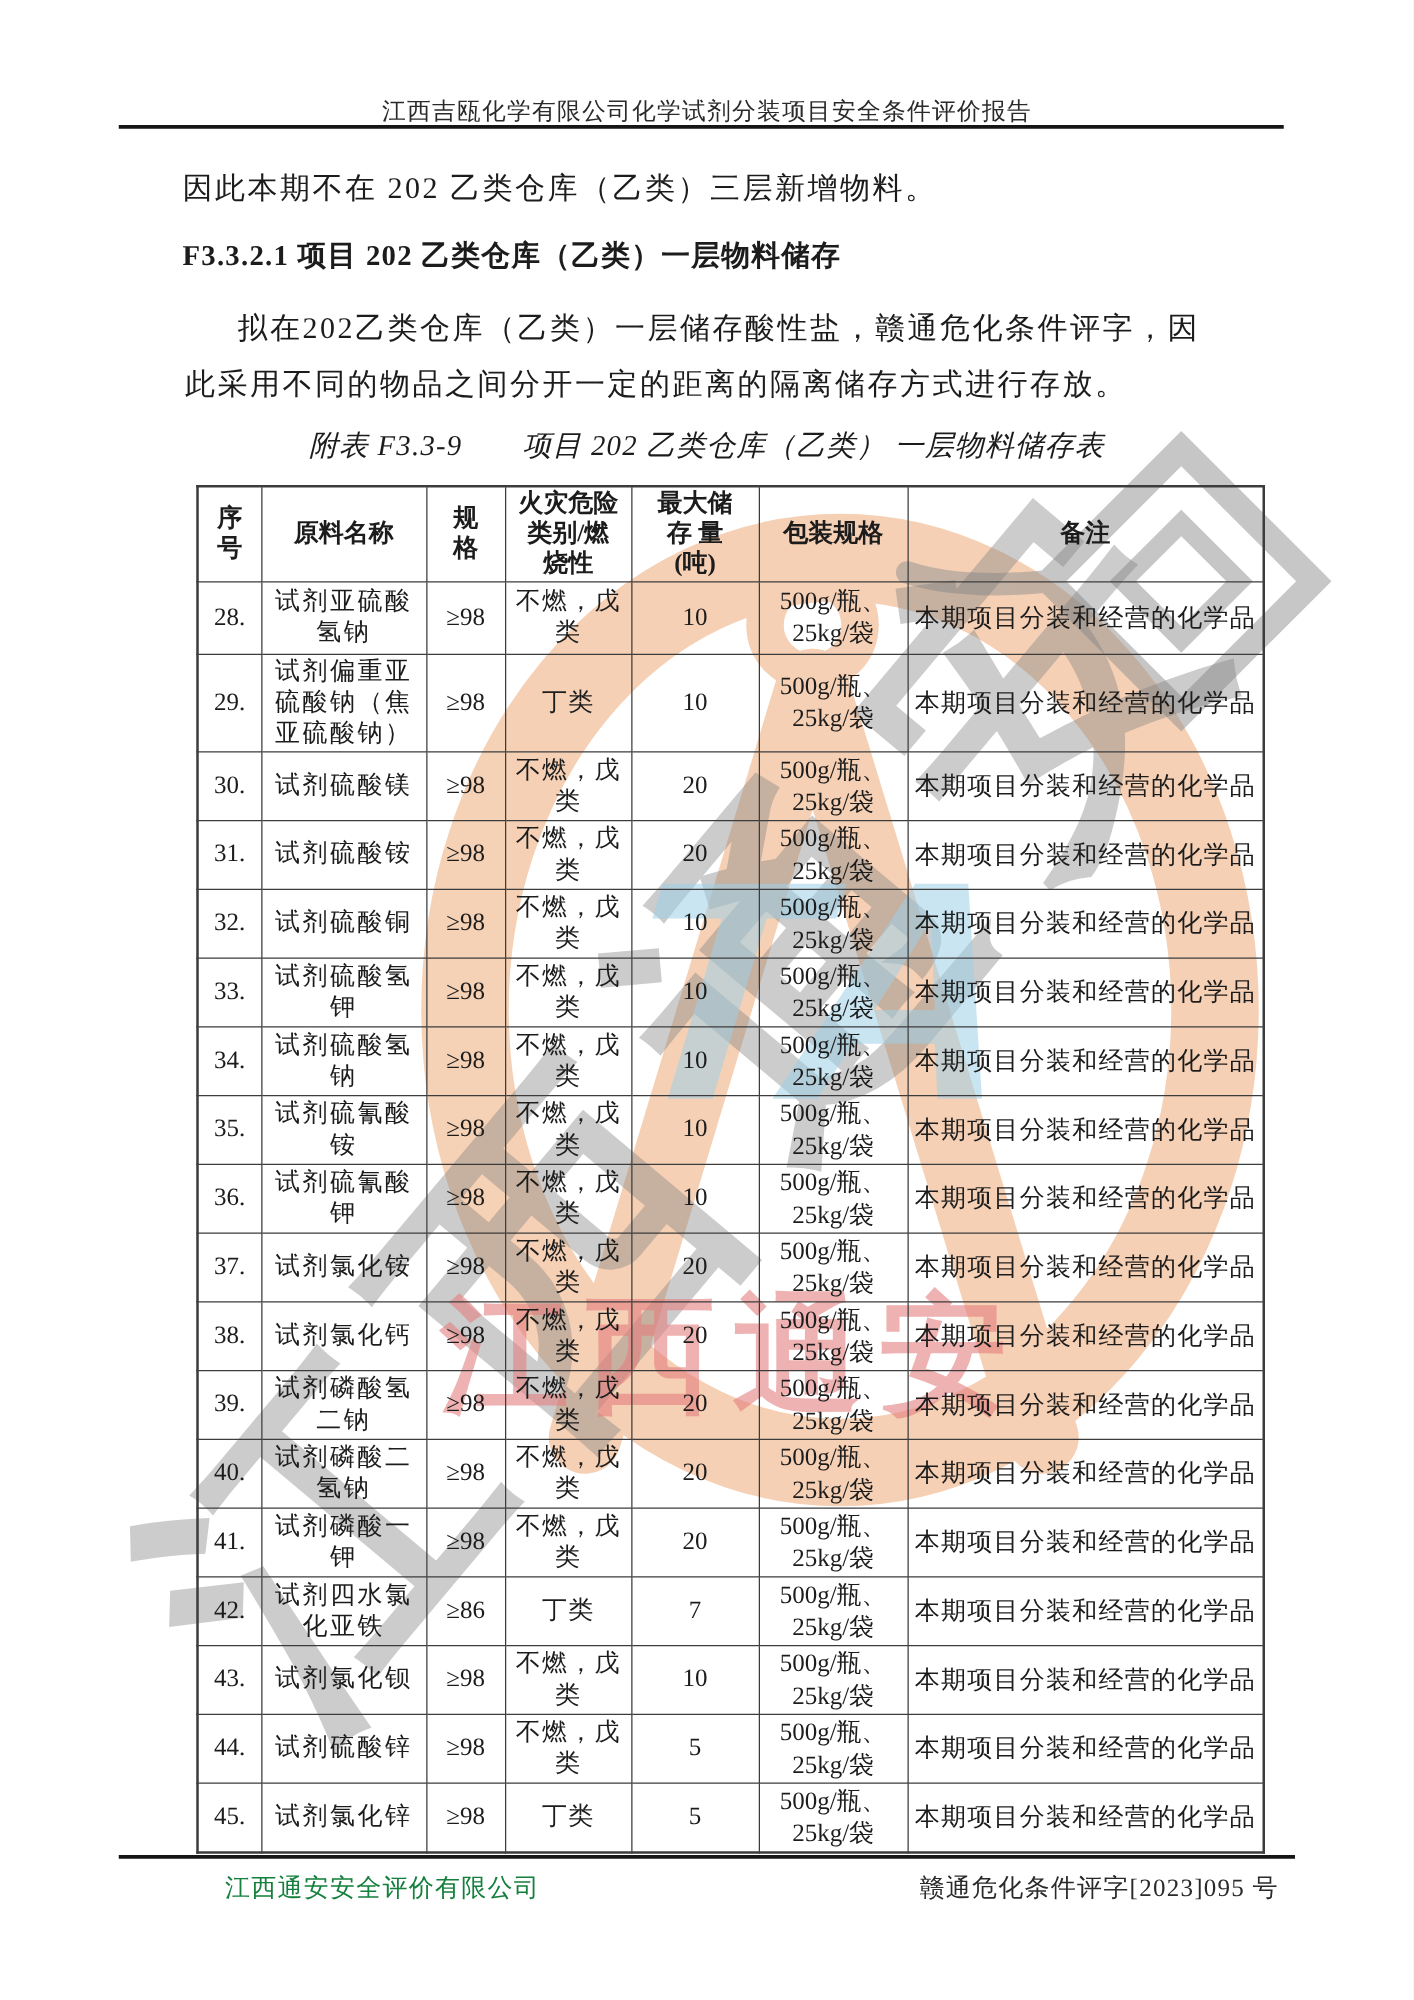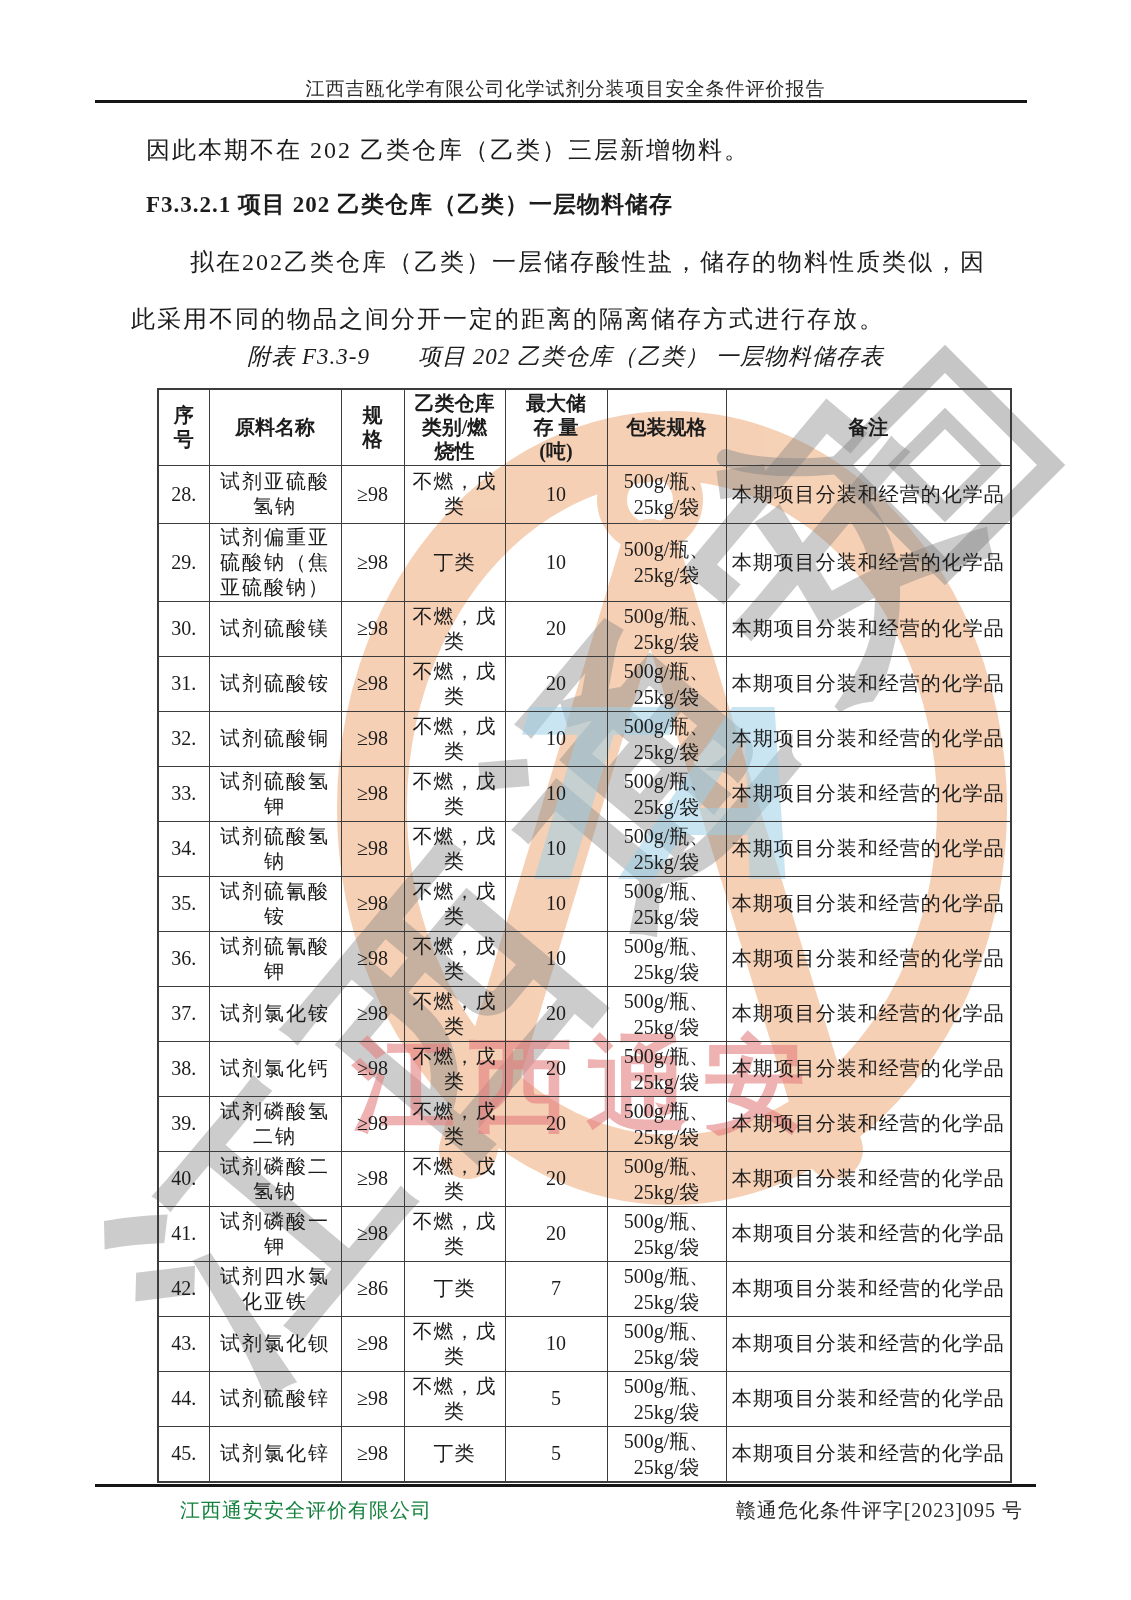--- a/index.html
+++ b/index.html
@@ -40,21 +40,21 @@
   
   .content{position:absolute;inset:0;z-index:1;}
   .doc-header{
     position:absolute;top:76px;left:95px;width:941px;
     text-align:center;font-size:19px;letter-spacing:1px;color:#2a2a2a;
   }
   .header-rule{position:absolute;top:100px;left:95px;width:932px;height:3px;background:#161616;}
   .para1{position:absolute;top:134px;left:146px;font-size:24px;letter-spacing:2px;font-family:Liberation Serif, serif;}
   .section-heading{position:absolute;top:189px;left:146px;font-size:23px;font-weight:700;letter-spacing:1px;}
   .para2-l1{position:absolute;top:246px;left:190px;font-size:24px;letter-spacing:2px;}
-  .para2-l2{position:absolute;top:291px;left:131px;font-size:24px;letter-spacing:2px;margin-top:12px;}
+  .para2-l2{position:absolute;top:291px;left:148px;font-size:24px;letter-spacing:2px;}
   .table-caption{position:absolute;top:341px;left:95px;width:941px;text-align:center;font-size:23px;letter-spacing:1px;font-style:italic;}
   
   table.mat{
     position:absolute;top:388px;left:157px;width:853px;
     border-collapse:collapse;table-layout:fixed;
     font-size:20px;
     background:transparent;
   }
   table.mat th, table.mat td{
     border:1px solid #3c3c3c;
@@ -109,21 +109,21 @@
 
   <div class="content">
 
     <div class="doc-header">江西吉瓯化学有限公司化学试剂分装项目安全条件评价报告</div>
     <div class="header-rule"></div>
 
     <div class="para1">因此本期不在 202 乙类仓库（乙类）三层新增物料。</div>
 
     <div class="section-heading">F3.3.2.1 项目 202 乙类仓库（乙类）一层物料储存</div>
 
-    <div class="para2-l1">拟在202乙类仓库（乙类）一层储存酸性盐，储存的物料性质类似，因</div>
+    <div class="para2-l1">拟在202乙类仓库（乙类）一层储存酸性盐，赣通危化条件评字，因</div>
     <div class="para2-l2">此采用不同的物品之间分开一定的距离的隔离储存方式进行存放。</div>
 
     <div class="table-caption">附表 F3.3-9　　项目 202 乙类仓库（乙类） 一层物料储存表</div>
 
     <table class="mat">
       <colgroup>
         <col style="width:51px">
           <col style="width:132px">
           <col style="width:63px">
         <col style="width:101px">
@@ -131,21 +131,21 @@
           <col style="width:119px">
         <col style="width:285px">
       </colgroup>
       <thead>
         <tr>
           <th>序
 号</th>
           <th>原料名称</th>
           <th>规
 格</th>
-          <th>乙类仓库
+          <th>火灾危险
 类别/燃
 烧性</th>
           <th>最大储
 存 量
 (吨)</th>
           <th>包装规格</th>
           <th>备注</th>
         </tr>
       </thead>
       <tbody id="tbody">

